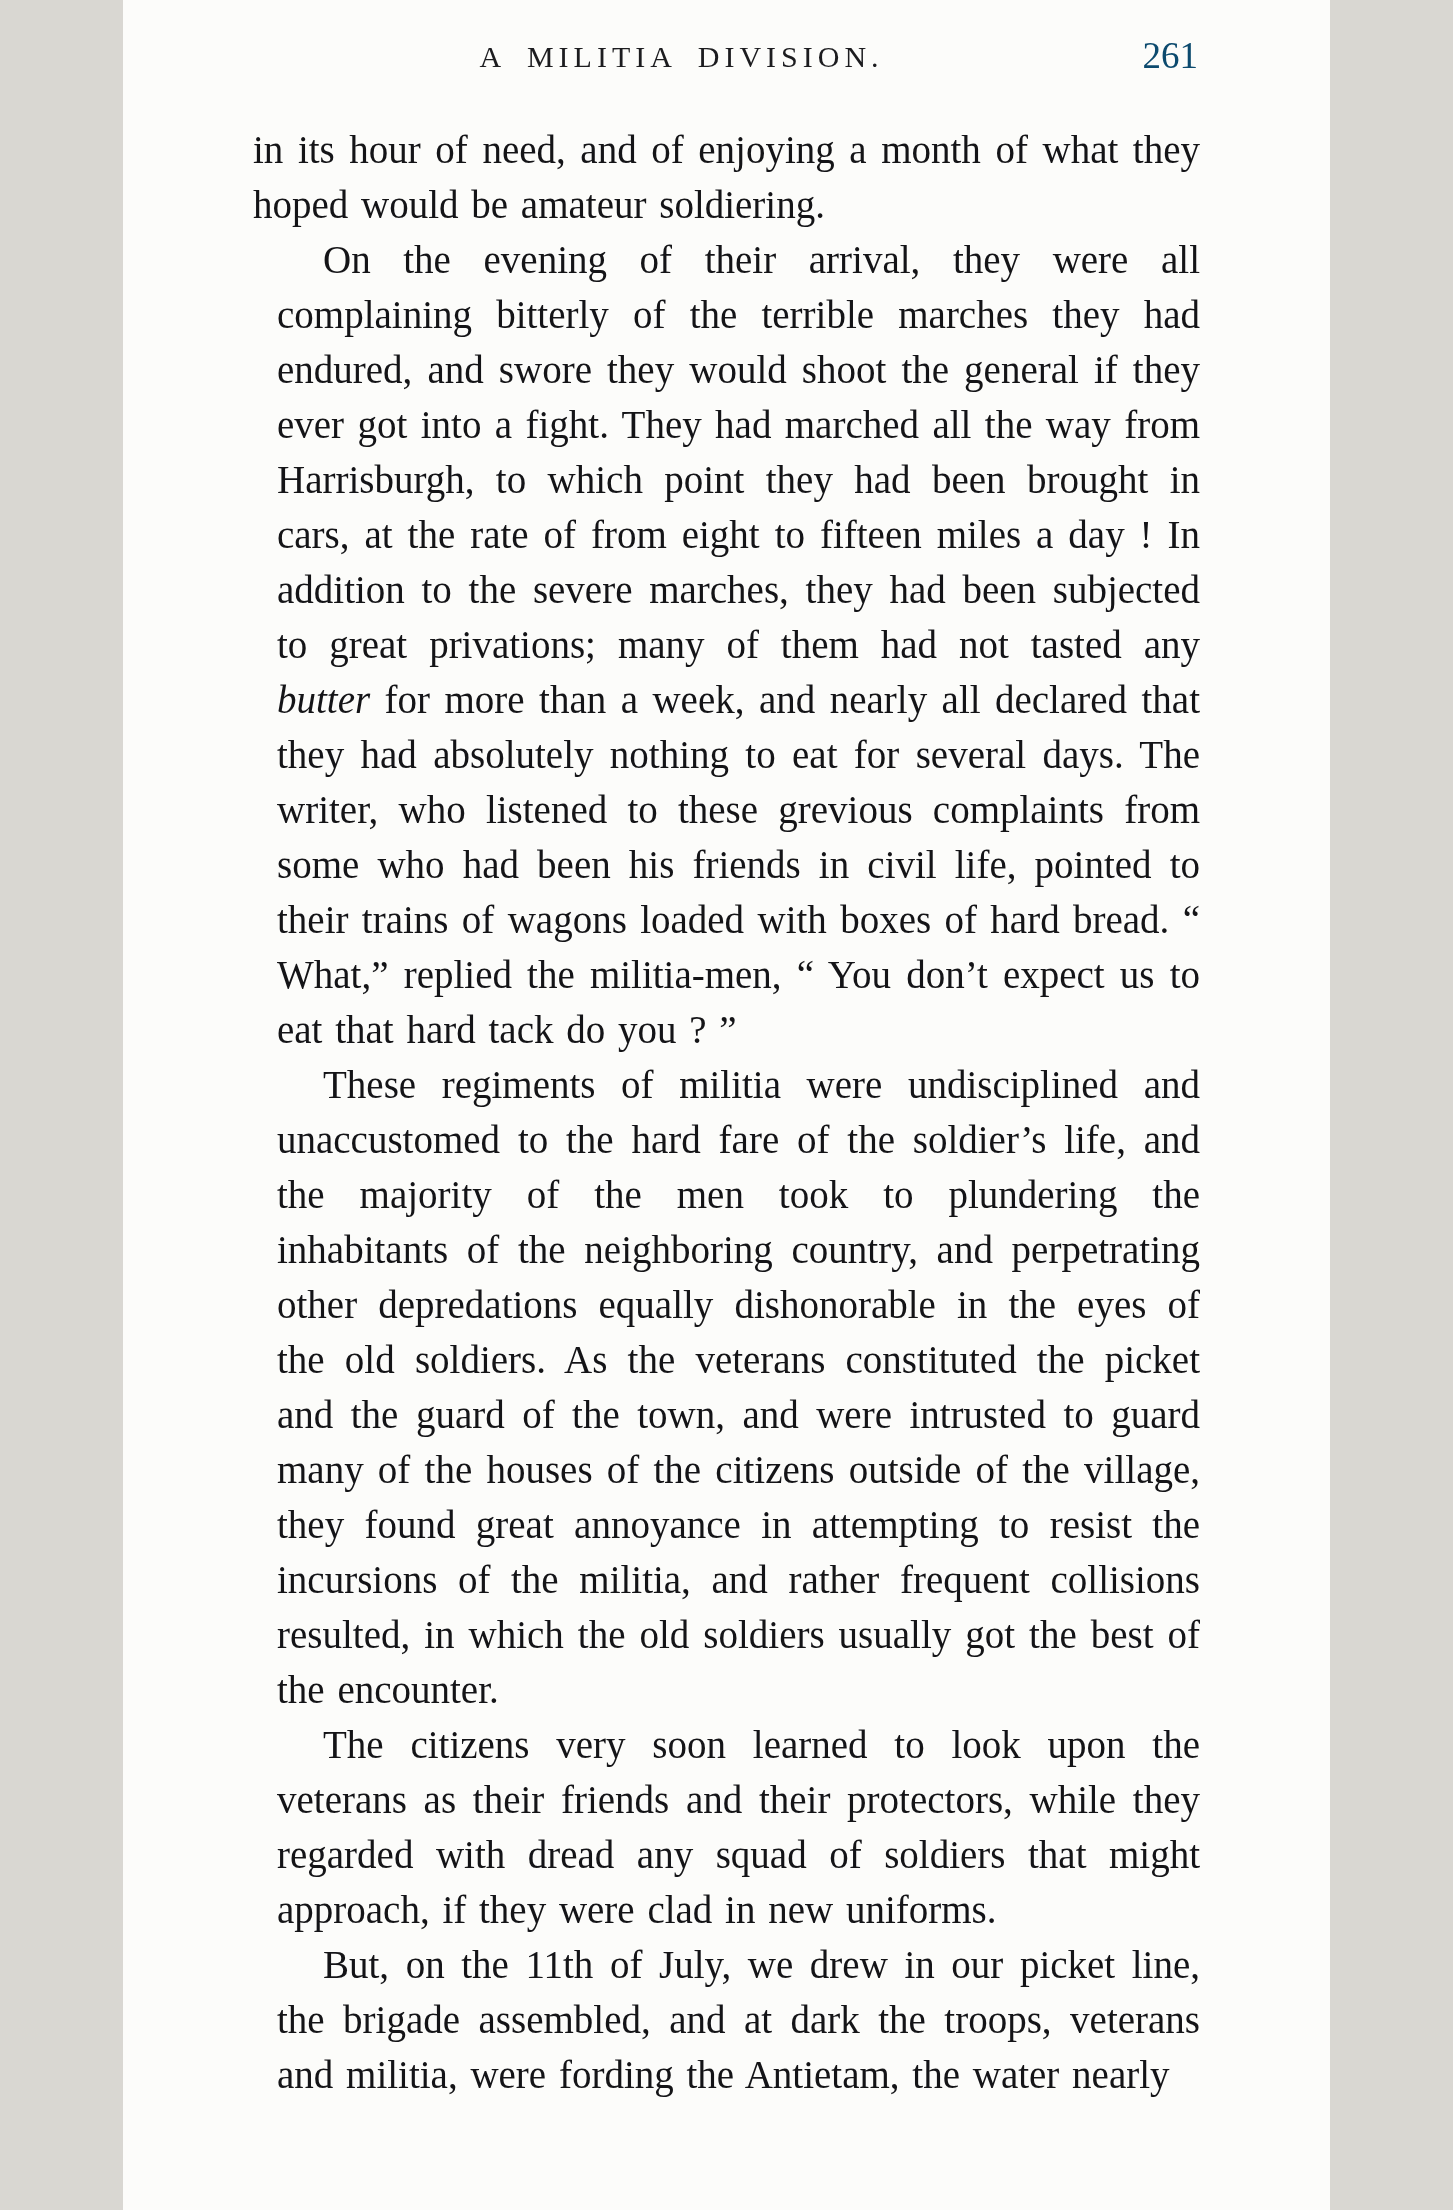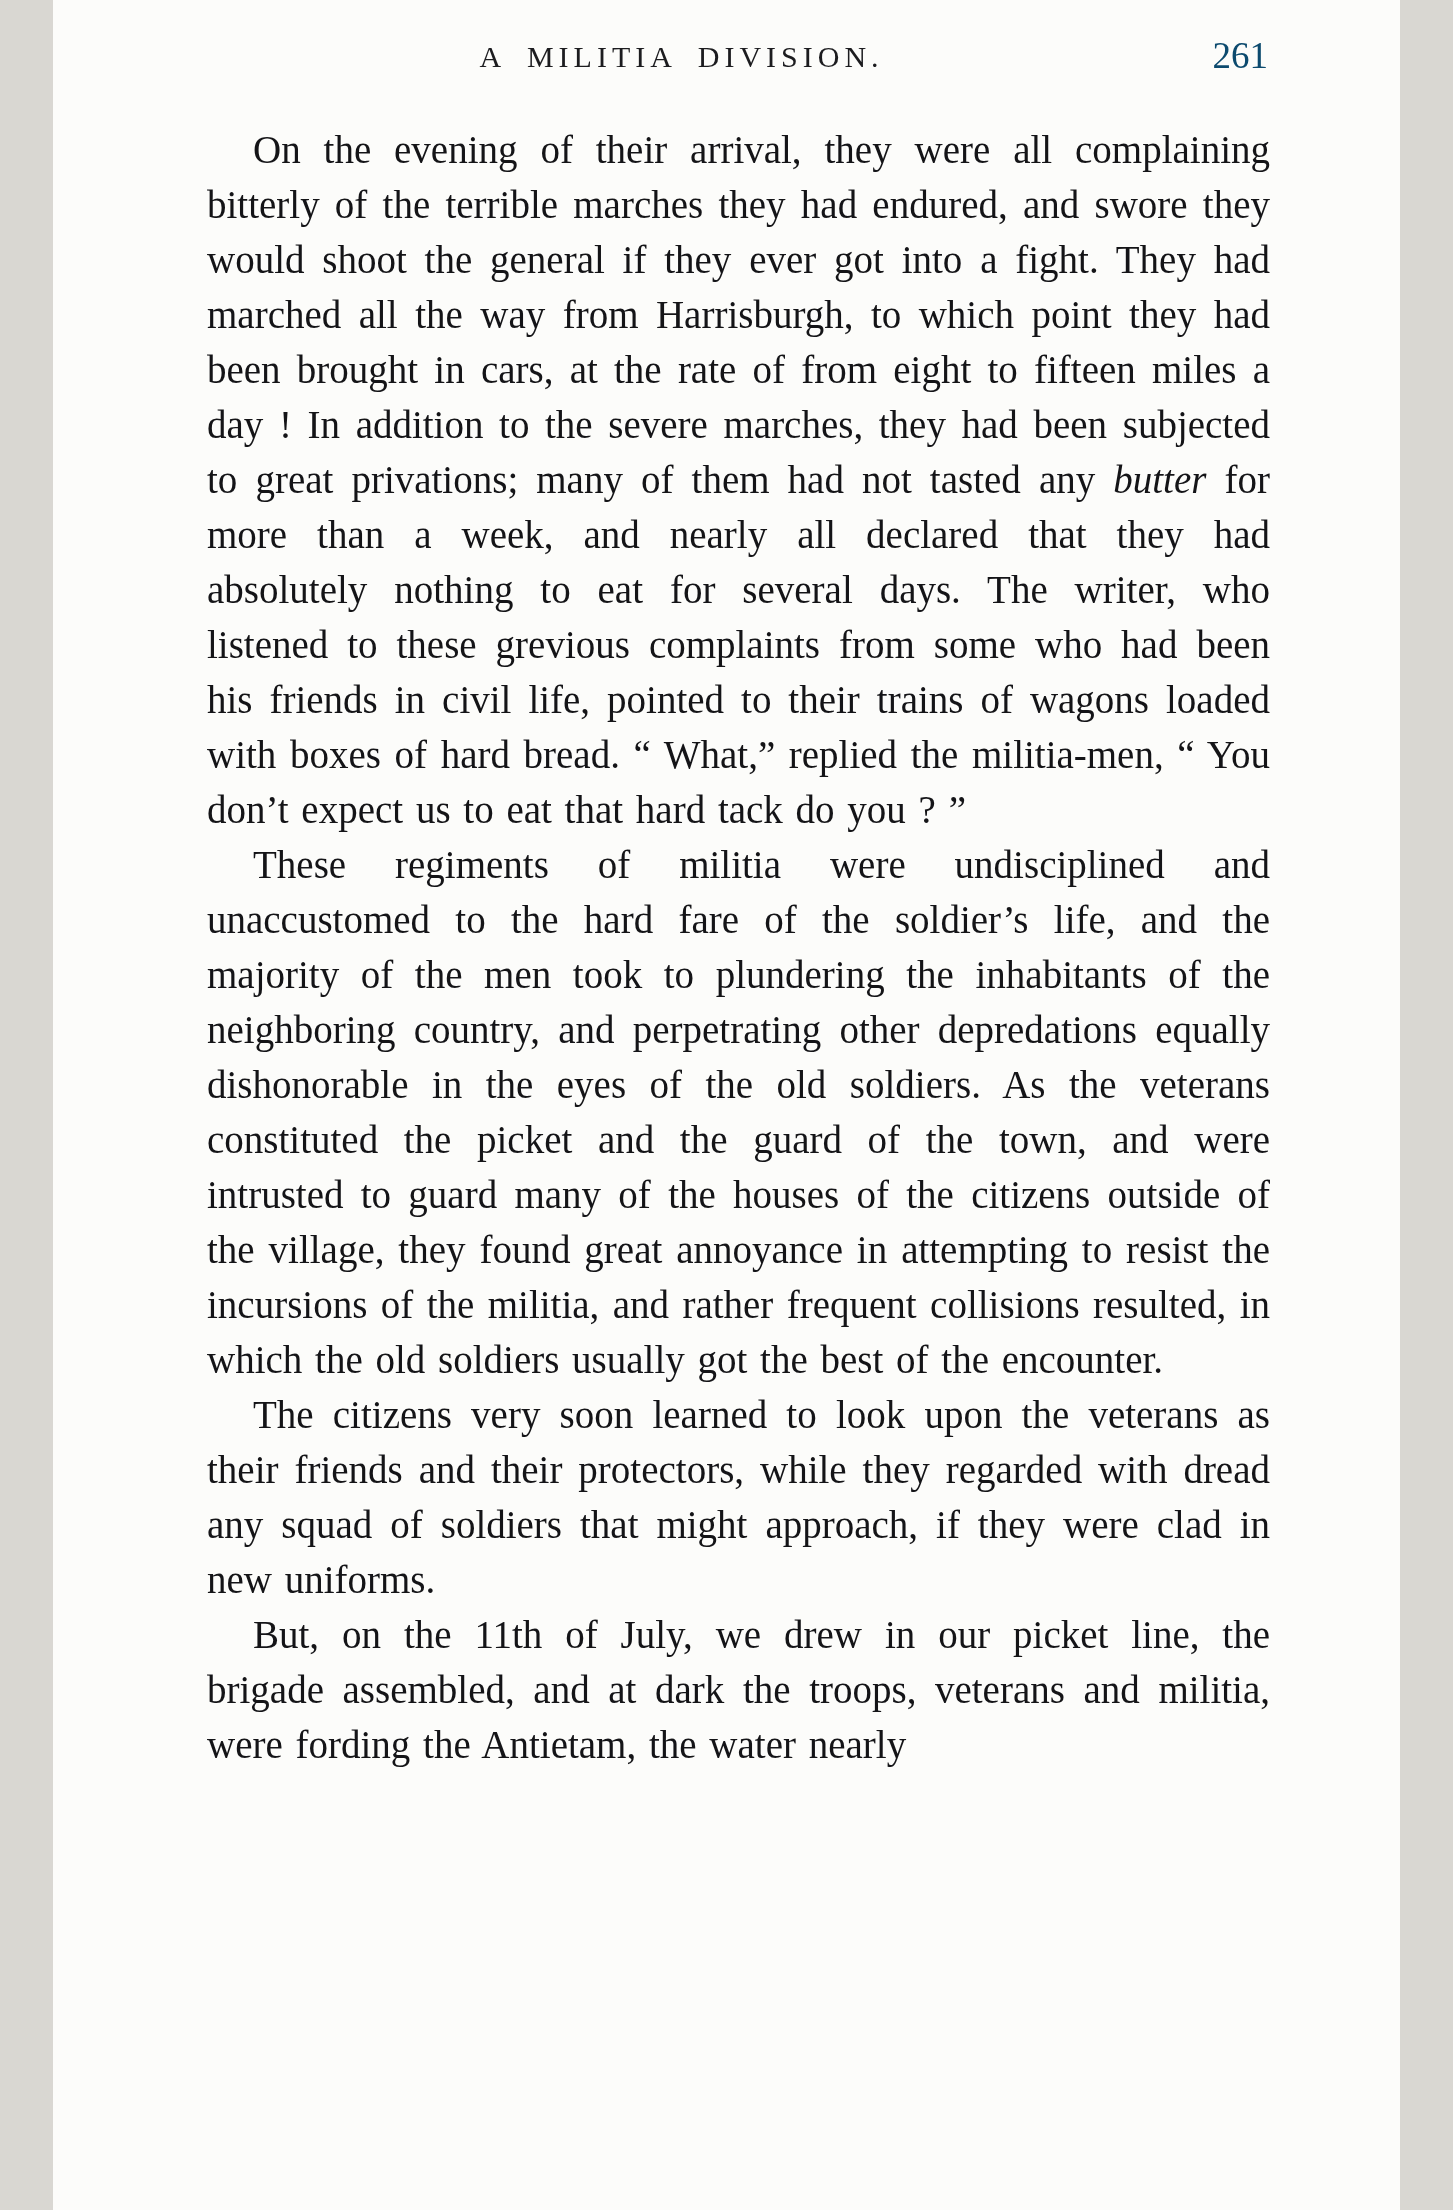--- a/index.html
+++ b/index.html
@@ -2,21 +2,21 @@
 <html><head>
 <meta charset="utf-8">
 <style>
   html, body {
     margin: 0;
     padding: 0;
     background: #d9d7d2;
   }
   .scan-page {
     position: relative;
-    width: 1347px;
+    width: 1207px;
     height: 2210px;
     margin: 0 auto;
     background: #fcfcfa;
     box-sizing: border-box;
     padding: 34px 130px 0 130px;
     font-family: "Liberation Serif", "DejaVu Serif", serif;
     color: #17171a;
     overflow: hidden;
   }
   .running-head {
@@ -63,18 +63,19 @@
 </style>
 </head>
 <body>
 
 <div class="scan-page">
   <div class="running-head">
     <span class="running-title">A MILITIA DIVISION.</span>
     <span class="page-number">261</span>
   </div>
   <div class="body-text" id="paragraphs">
+      <p class="para"><span>in its hour of need, and of enjoying a month of what they hoped would be amateur soldiering.</span></p>
       <p class="para indent"><span>On the evening of their arrival, they were all complaining bitterly of the terrible marches they had endured, and swore they would shoot the general if they ever got into a fight. They had marched all the way from Harrisburgh, to which point they had been brought in cars, at the rate of from eight to fifteen miles a day ! In addition to the severe marches, they had been subjected to great privations; many of them had not tasted any </span><i>butter</i><span> for more than a week, and nearly all declared that they had absolutely nothing to eat for several days. The writer, who listened to these grevious complaints from some who had been his friends in civil life, pointed to their trains of wagons loaded with boxes of hard bread. “ What,” replied the militia-men, “ You don’t expect us to eat that hard tack do you ? ”</span></p>
       <p class="para indent"><span>These regiments of militia were undisciplined and unaccustomed to the hard fare of the soldier’s life, and the majority of the men took to plundering the inhabitants of the neighboring country, and perpetrating other depredations equally dishonorable in the eyes of the old soldiers. As the veterans constituted the picket and the guard of the town, and were intrusted to guard many of the houses of the citizens outside of the village, they found great annoyance in attempting to resist the incursions of the militia, and rather frequent collisions resulted, in which the old soldiers usually got the best of the encounter.</span></p>
       <p class="para indent"><span>The citizens very soon learned to look upon the veterans as their friends and their protectors, while they regarded with dread any squad of soldiers that might approach, if they were clad in new uniforms.</span></p>
       <p class="para indent"><span>But, on the 11th of July, we drew in our picket line, the brigade assembled, and at dark the troops, veterans and militia, were fording the Antietam, the water nearly</span></p>
     </div>
 </div>
 
 </body></html>

